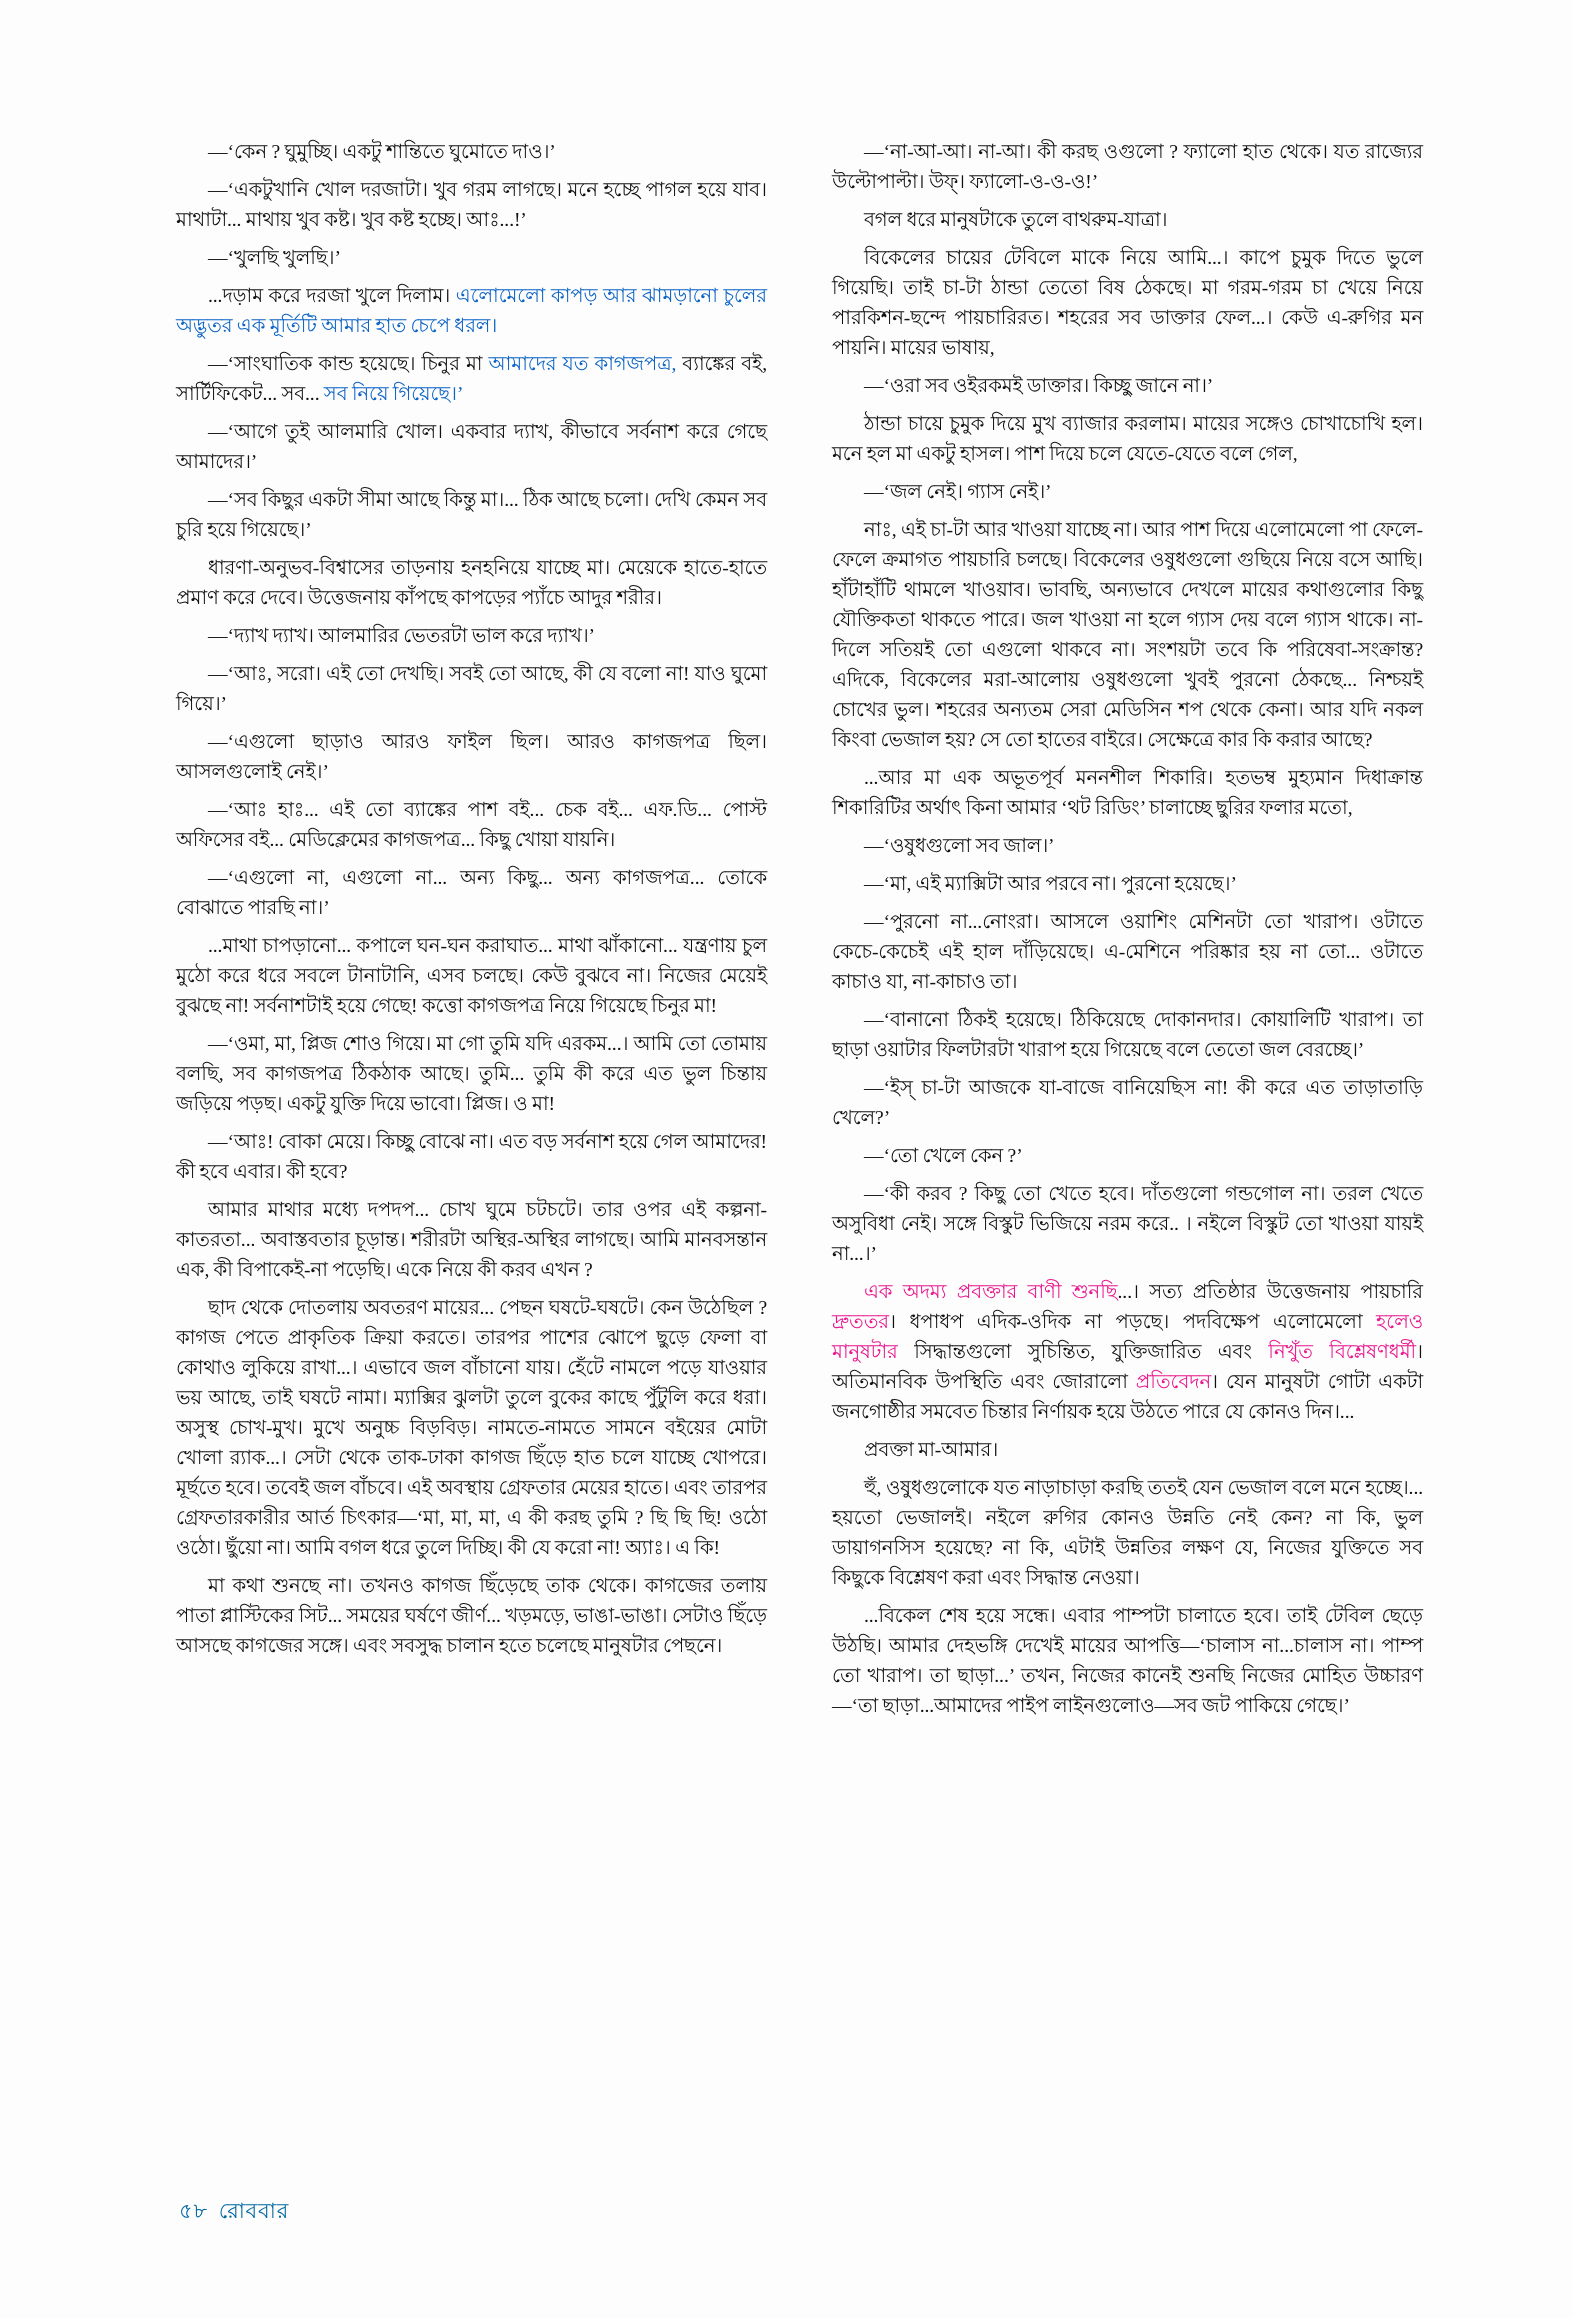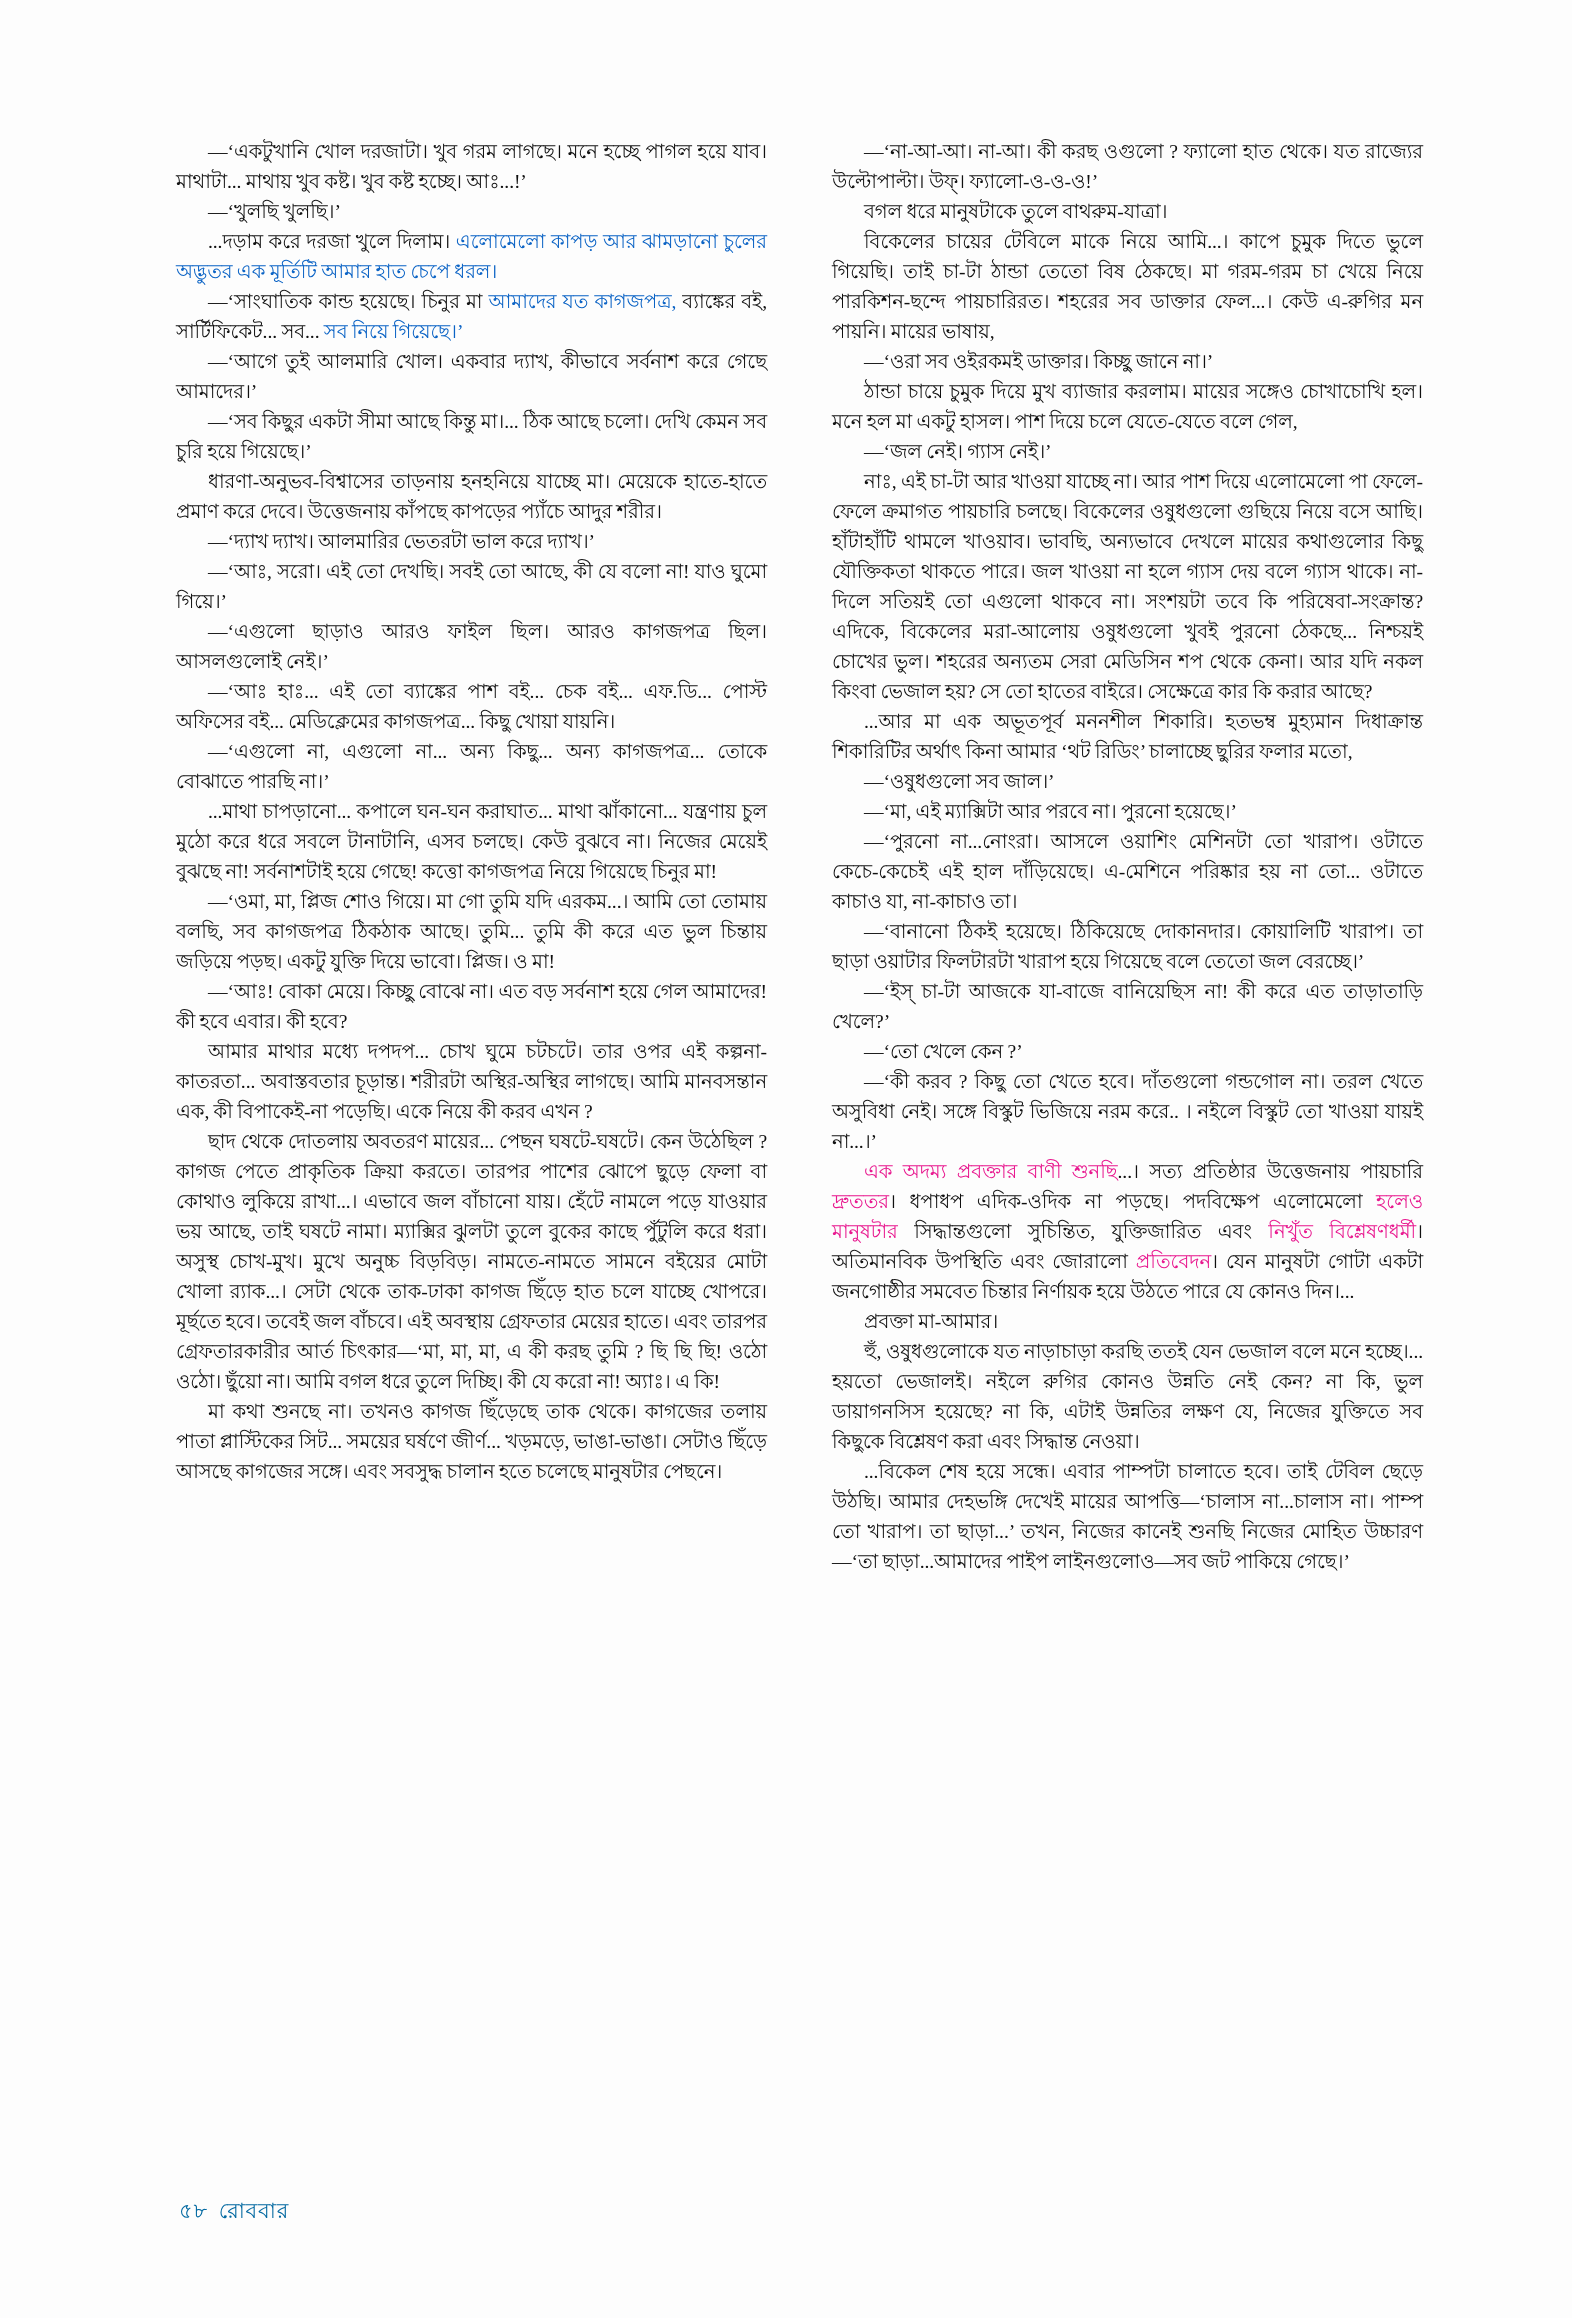--- a/index.html
+++ b/index.html
@@ -60,31 +60,32 @@
     left: 179px;
     top: 2195px;
     font-size: 21px;
     letter-spacing: 0.8px;
     color: #0369a1;
   }
   .folio .num {
     margin-right: 10.8px;
   }
   .col .para + .para {
-    margin-top: 0;
+    margin-top: 8px;
   }
 </style>
 </head>
 <body>
 
 <div class="page">
 
   <div class="columns">
 
     <div class="col">
+      <p class="para indent">—‘কেন ? ঘুমুচ্ছি। একটু শান্তিতে ঘুমোতে দাও।’</p>
       <p class="para indent">—‘একটুখানি খোল দরজাটা। খুব গরম লাগছে। মনে হচ্ছে পাগল হয়ে যাব। মাথাটা... মাথায় খুব কষ্ট। খুব কষ্ট হচ্ছে। আঃ...!’</p>
       <p class="para indent">—‘খুলছি খুলছি।’</p>
       <p class="para indent">...দড়াম করে দরজা খুলে দিলাম। <span class="hi-blue">এলোমেলো কাপড় আর ঝামড়ানো চুলের অদ্ভুতর এক মূর্তিটি আমার হাত চেপে ধরল।</span></p>
       <p class="para indent">—‘সাংঘাতিক কান্ড হয়েছে। চিনুর মা <span class="hi-blue">আমাদের যত কাগজপত্র,</span> ব্যাঙ্কের বই, সার্টিফিকেট... সব... <span class="hi-blue">সব নিয়ে গিয়েছে।’</span></p>
       <p class="para indent">—‘আগে তুই আলমারি খোল। একবার দ্যাখ, কীভাবে সর্বনাশ করে গেছে আমাদের।’</p>
       <p class="para indent">—‘সব কিছুর একটা সীমা আছে কিন্তু মা।... ঠিক আছে চলো। দেখি কেমন সব চুরি হয়ে গিয়েছে।’</p>
       <p class="para indent">ধারণা-অনুভব-বিশ্বাসের তাড়নায় হনহনিয়ে যাচ্ছে মা। মেয়েকে হাতে-হাতে প্রমাণ করে দেবে। উত্তেজনায় কাঁপছে কাপড়ের প্যাঁচে আদুর শরীর।</p>
       <p class="para indent">—‘দ্যাখ দ্যাখ। আলমারির ভেতরটা ভাল করে দ্যাখ।’</p>
       <p class="para indent">—‘আঃ, সরো। এই তো দেখছি। সবই তো আছে, কী যে বলো না! যাও ঘুমো গিয়ে।’</p>
       <p class="para indent">—‘এগুলো ছাড়াও আরও ফাইল ছিল। আরও কাগজপত্র ছিল। আসলগুলোই নেই।’</p>

